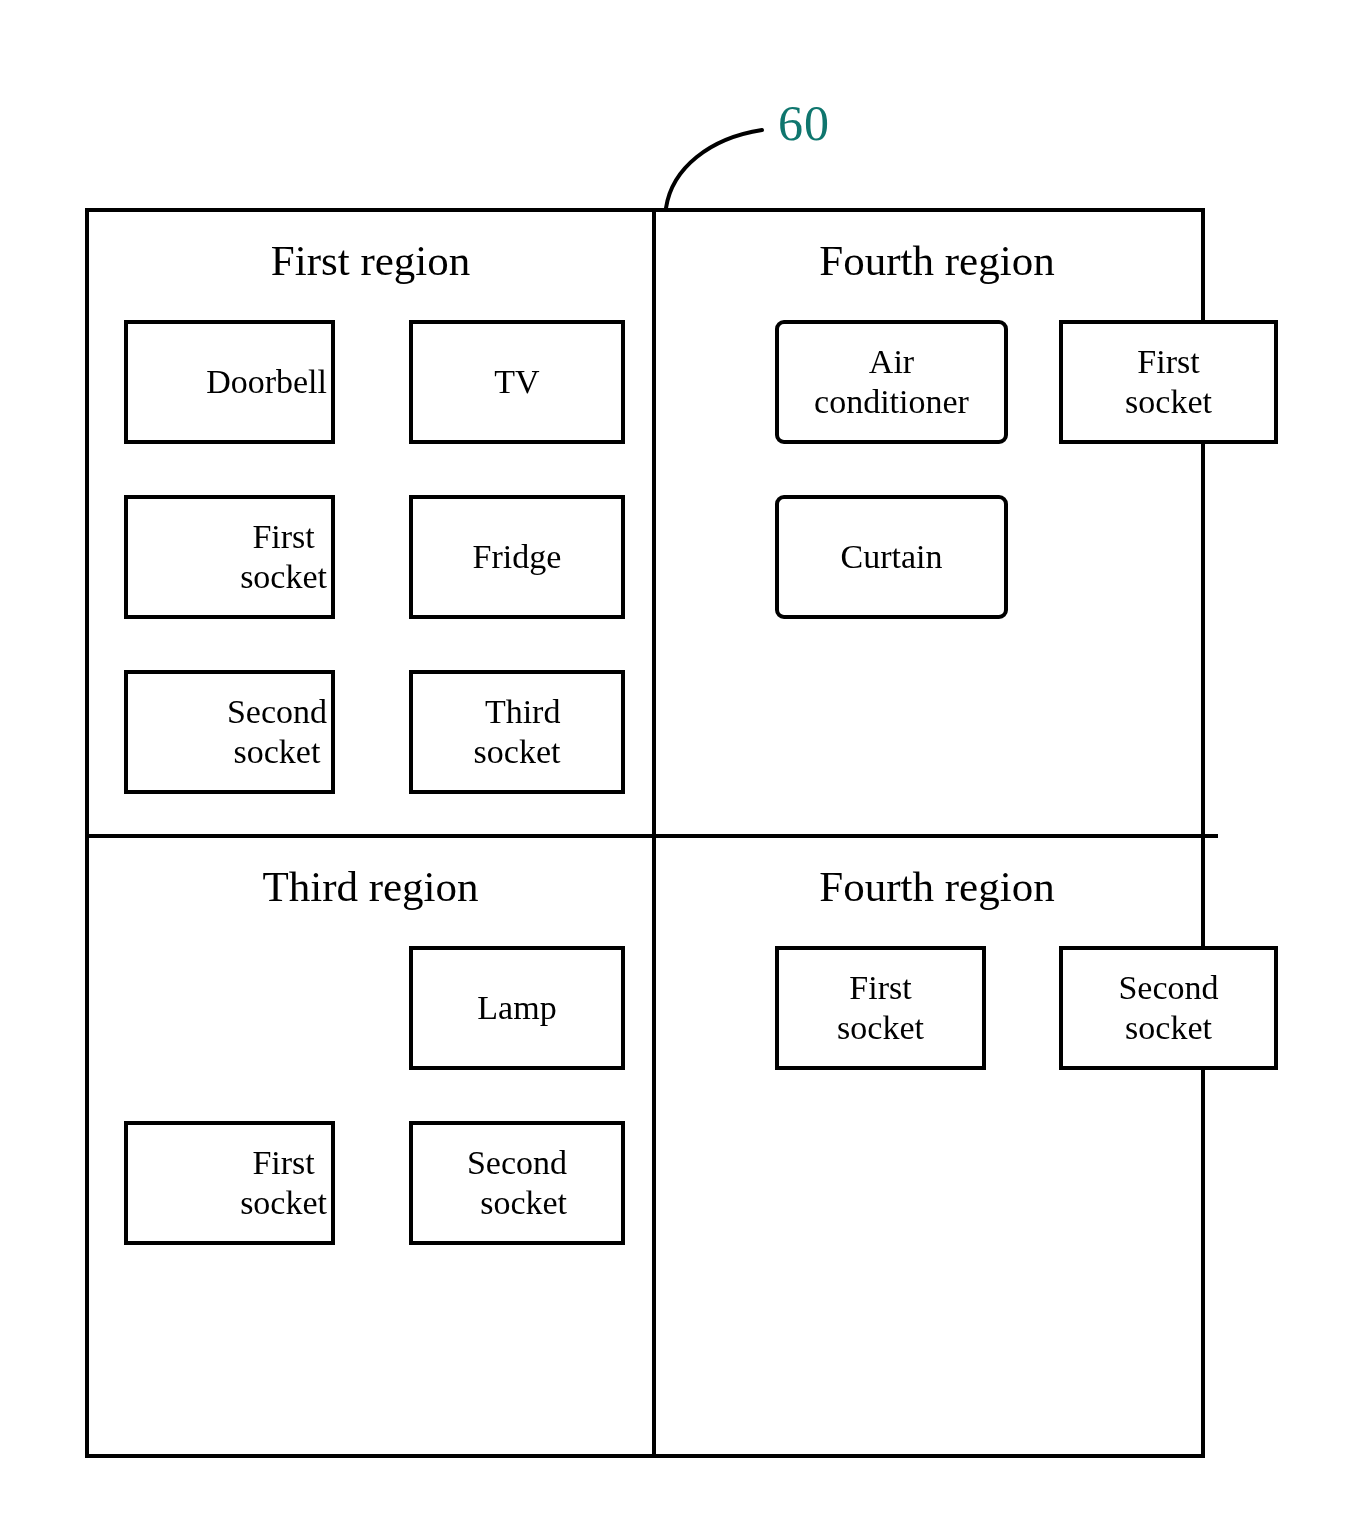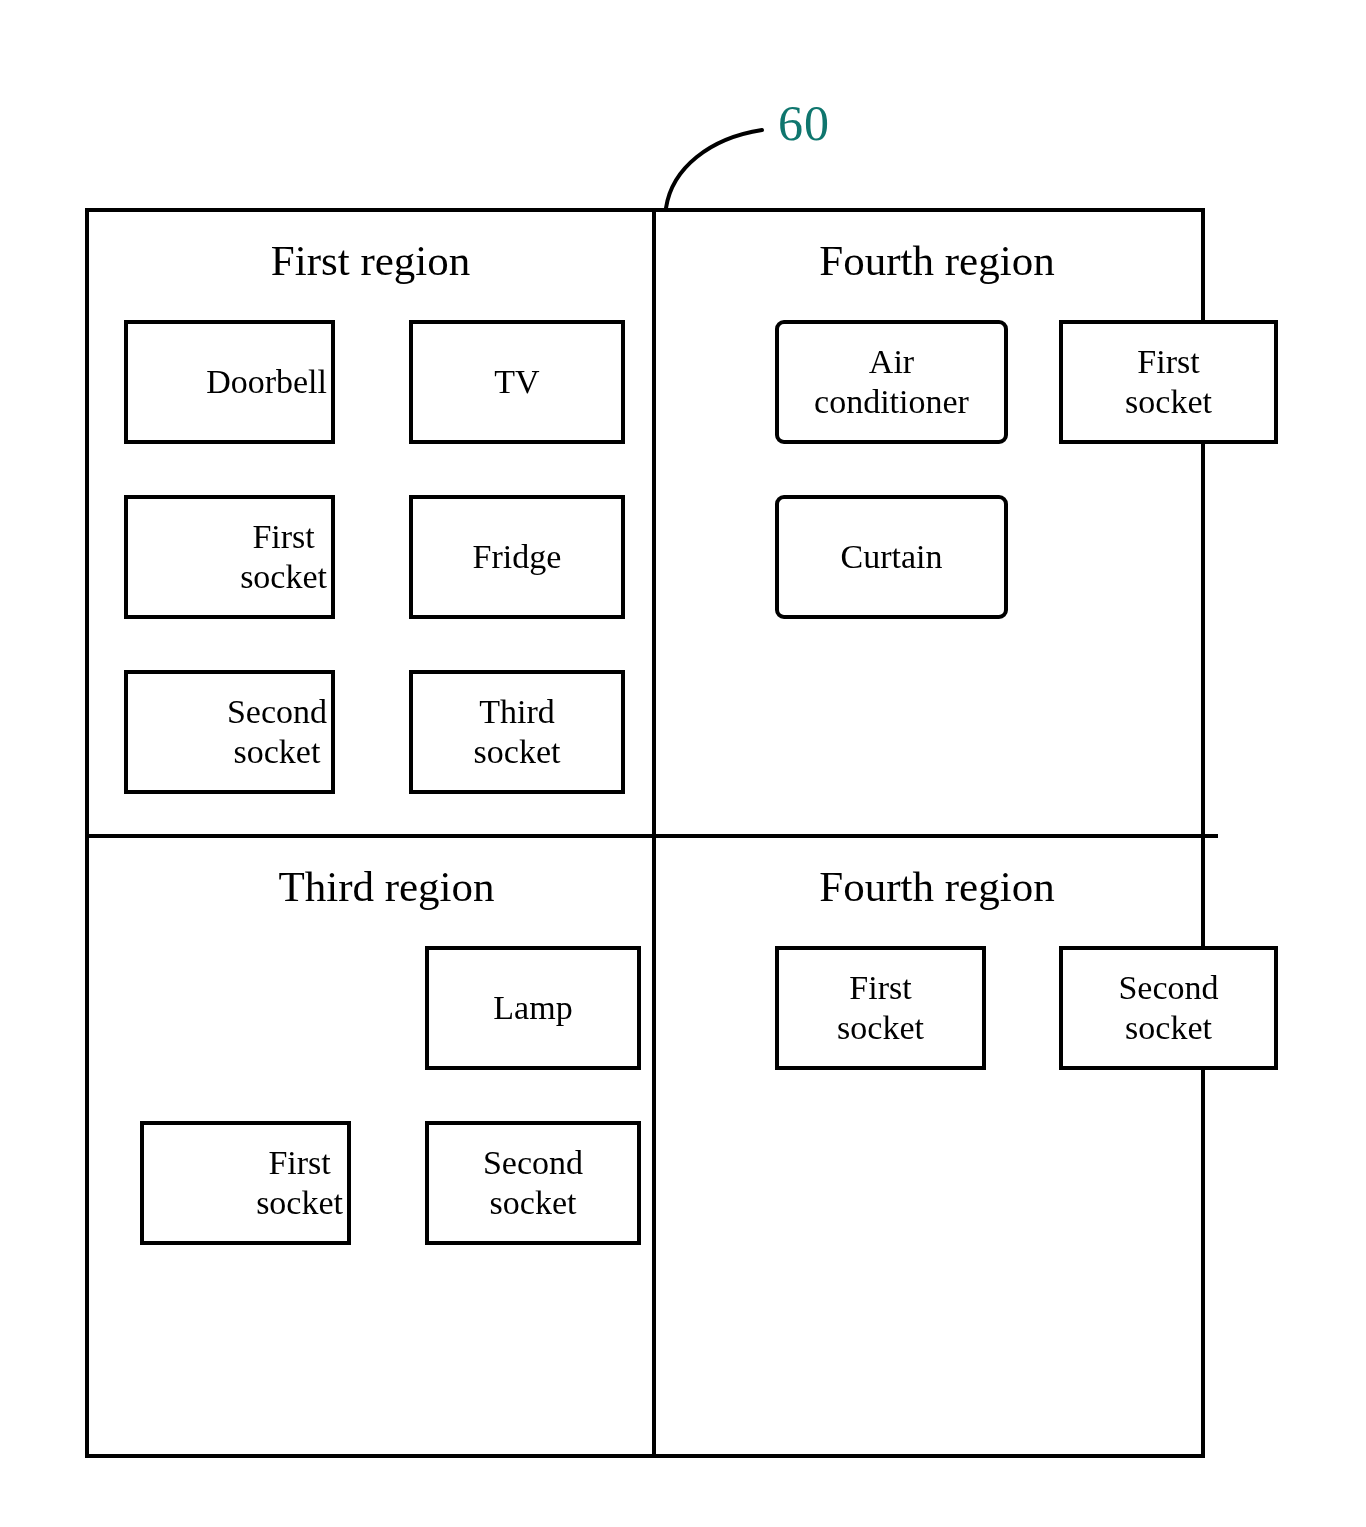--- a/index.html
+++ b/index.html
@@ -64,21 +64,21 @@
     background: #000;
   }
 
   
   .quadrant {
     position: absolute;
     box-sizing: border-box;
   }
   #region-1 { left: 0px;   top: 0px;   width: 563px; height: 622px; }
   #region-2 { left: 567px; top: 0px;   width: 562px; height: 622px; }
-  #region-3 { left: 16px;   top: 626px; width: 563px; height: 616px; padding-left: 24px; }
+  #region-3 { left: 0px;   top: 626px; width: 563px; height: 616px; padding-left: 24px; }
   #region-4 { left: 567px; top: 626px; width: 562px; height: 616px; padding-left: 44px; }
 
   .region-title {
     position: absolute;
     top: 26px;
     left: 0;
     width: 100%;
     text-align: center;
     font-size: 43px;
     line-height: 1.05;
@@ -107,21 +107,21 @@
     justify-content: center;
     text-align: center;
     font-size: 34px;
     line-height: 1.18;
     background: #fff;
   }
   .device-box .label { display: block; padding: 0 4px; }
 
   
   .col-a { left: 35px;  width: 211px; justify-content: flex-end; }
-  .col-b { left: 320px; width: 216px; }
+  .col-b { left: 320px; width: 216px; text-align: right; }
   
   .col-c { left: 119px; width: 233px; border-radius: 9px; }
   .col-d { left: 403px; width: 219px; }
   .col-c-narrow { left: 119px; width: 211px; }
 </style>
 </head>
 <body>
 
 <div id="page">
 

